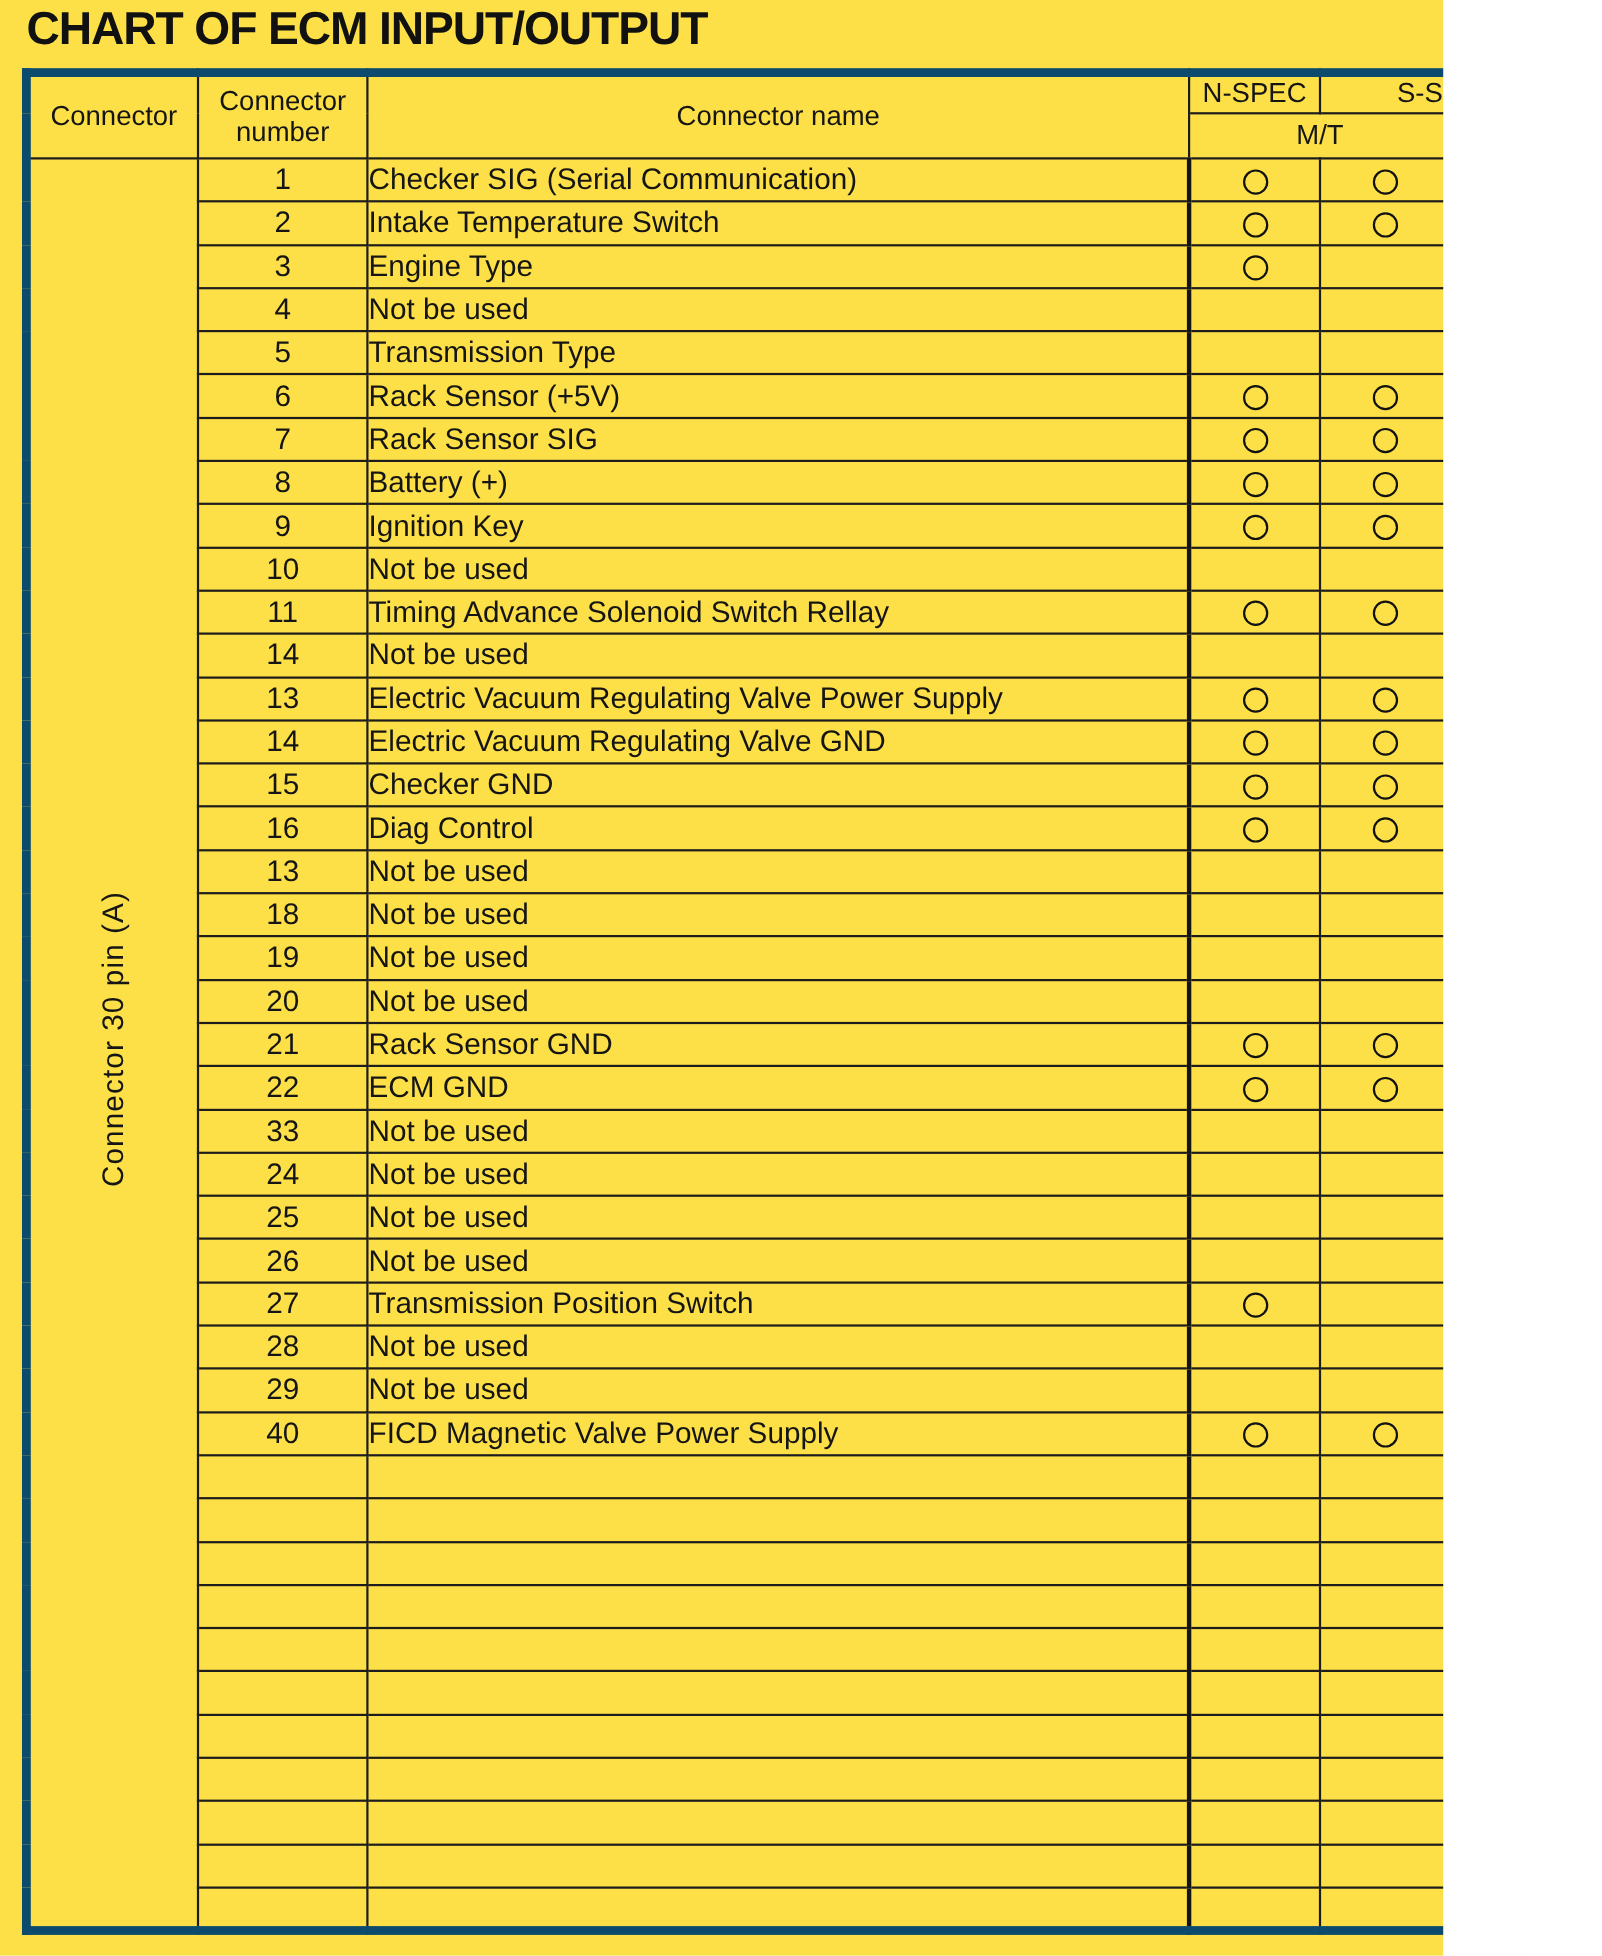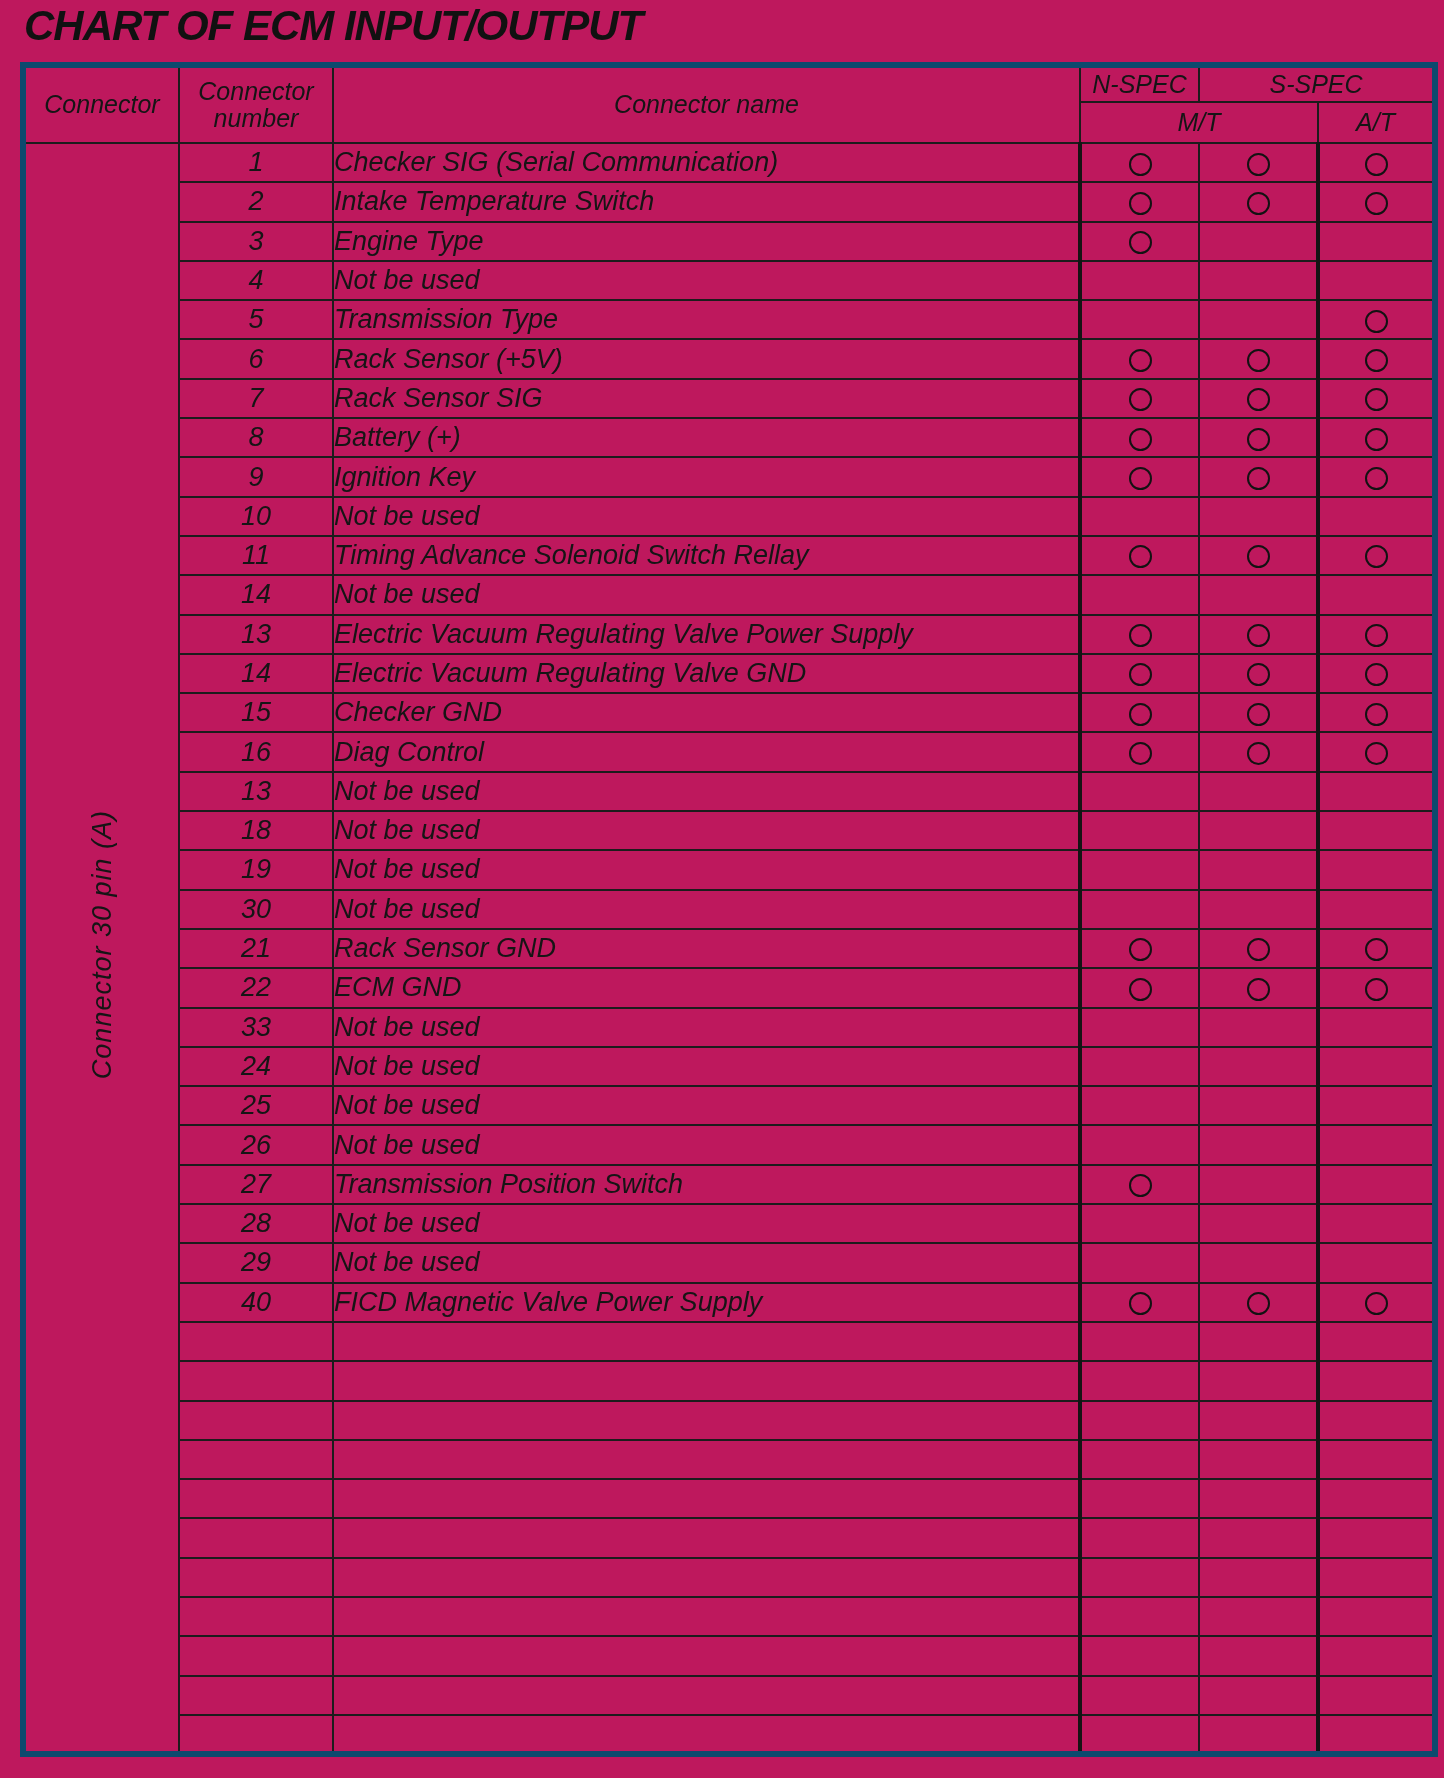--- a/index.html
+++ b/index.html
@@ -4,44 +4,43 @@
 <style>
   html, body {
     margin: 0;
     padding: 0;
     background: #ffffff;
     font-family: "Liberation Sans", sans-serif;
     color: #141414;
   }
   .page {
     position: relative;
-    width: 1444px;
+    width: 1312px;
     height: 1778px;
-    background: #be185d;
+    background: #fde047;
     overflow: hidden;
-    font-style: italic;
   }
   .title {
     position: absolute;
     left: 24px;
     top: 2px;
     font-size: 42px;
     font-weight: bold;
     letter-spacing: -1px;
     color: #111;
     white-space: nowrap;
   }
   table.ecm {
     position: absolute;
     left: 20px;
     top: 62px;
     width: 1412px;
     border-collapse: collapse;
     table-layout: fixed;
-    border: 6px solid #0c4a6e;
+    border: 8px solid #0c4a6e;
   }
   table.ecm th, table.ecm td {
     box-sizing: border-box;
     padding: 0;
     font-weight: normal;
     color: #151515;
     border: 2px solid #1c1c1c;
     overflow: hidden;
   }
   
@@ -246,21 +245,21 @@
           <td class="mark c3"></td>
         </tr>
         <tr>
           <td class="num">19</td>
           <td class="name">Not be used</td>
           <td class="mark c1"></td>
           <td class="mark c2"></td>
           <td class="mark c3"></td>
         </tr>
         <tr>
-          <td class="num">30</td>
+          <td class="num">20</td>
           <td class="name">Not be used</td>
           <td class="mark c1"></td>
           <td class="mark c2"></td>
           <td class="mark c3"></td>
         </tr>
         <tr>
           <td class="num">21</td>
           <td class="name">Rack Sensor GND</td>
           <td class="mark c1"><span class="circle" title="○"></span></td>
           <td class="mark c2"><span class="circle" title="○"></span></td>

